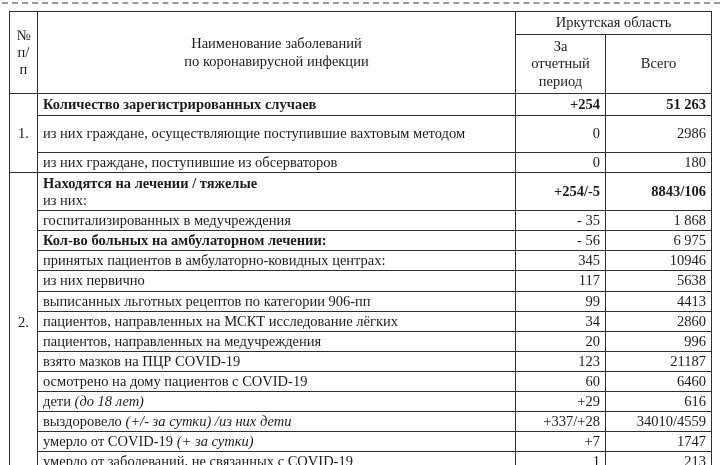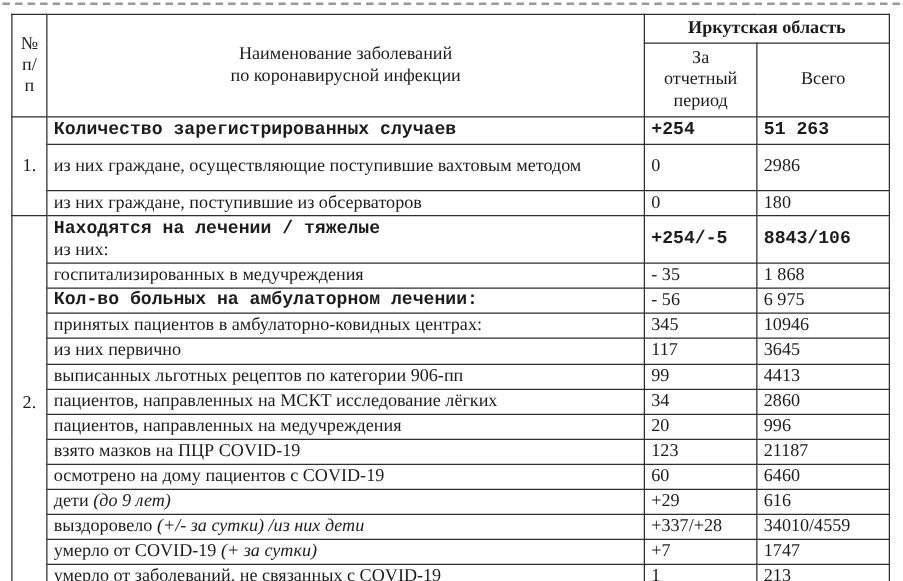--- a/index.html
+++ b/index.html
@@ -27,25 +27,25 @@
     border:1.4px solid #2e2e2e;
     padding:1px 5px;
     font-size:14.5px;
     line-height:1.18;
     vertical-align:middle;
     overflow:hidden;
   }
   th{font-weight:normal;}
   .num{ text-align:center; font-size:15px; padding:0 2px; }
   .lbl{ text-align:left; }
-  .val{ text-align:left; font-size:15px; }
-  .b{ font-weight:700;font-family:Liberation Mono, monospace; }
+  .val{ text-align:right; font-size:15px; }
+  .b{ font-weight:700; }
   .it{ font-style:italic; }
   .hdr{ text-align:center; }
-  .region-h{ font-weight:700; font-size:15.5px; text-align:center; }
+  .region-h{ font-weight:400; font-size:15.5px; text-align:center; }
   .just{ text-align:justify; text-align-last:left; }
 </style>
 </head>
 <body>
 
 <div class="page">
   <div class="scan-top-line"></div>
 
   <table class="doc">
     <colgroup>
@@ -113,21 +113,21 @@
       <td class="val">6 975</td>
     </tr>
     <tr style="height:20px">
       <td class="lbl">принятых пациентов в амбулаторно-ковидных центрах:</td>
       <td class="val">345</td>
       <td class="val">10946</td>
     </tr>
     <tr style="height:19px">
       <td class="lbl">из них первично</td>
       <td class="val">117</td>
-      <td class="val">3645</td>
+      <td class="val">5638</td>
     </tr>
     <tr style="height:19px">
       <td class="lbl">выписанных льготных рецептов по категории 906-пп</td>
       <td class="val">99</td>
       <td class="val">4413</td>
     </tr>
     <tr style="height:19px">
       <td class="lbl">пациентов, направленных на МСКТ исследование лёгких</td>
       <td class="val">34</td>
       <td class="val">2860</td>
@@ -141,21 +141,21 @@
       <td class="lbl">взято мазков на ПЦР COVID-19</td>
       <td class="val">123</td>
       <td class="val">21187</td>
     </tr>
     <tr style="height:19px">
       <td class="lbl">осмотрено на дому пациентов с COVID-19</td>
       <td class="val">60</td>
       <td class="val">6460</td>
     </tr>
     <tr style="height:19px">
-      <td class="lbl"><span>дети </span><span class="it">(до 9 лет)</span></td>
+      <td class="lbl"><span>дети </span><span class="it">(до 18 лет)</span></td>
       <td class="val">+29</td>
       <td class="val">616</td>
     </tr>
     <tr style="height:19px">
       <td class="lbl"><span>выздоровело </span><span class="it">(+/- за сутки) /из них дети</span></td>
       <td class="val">+337/+28</td>
       <td class="val">34010/4559</td>
     </tr>
     <tr style="height:19px">
       <td class="lbl"><span>умерло от COVID-19 </span><span class="it">(+ за сутки)</span></td>

